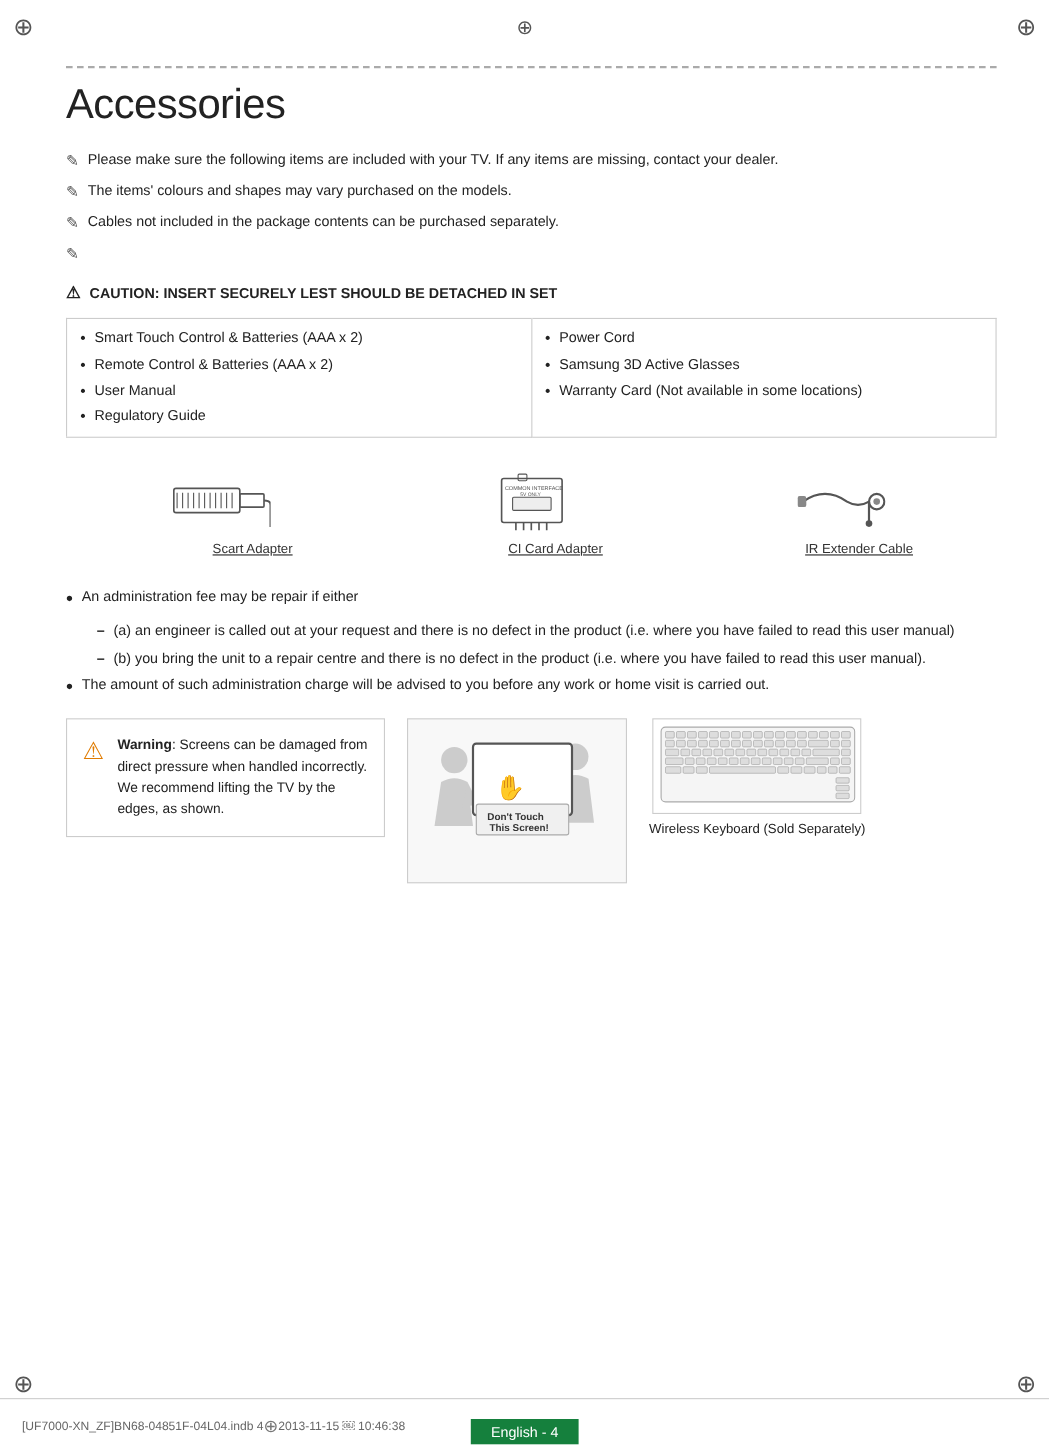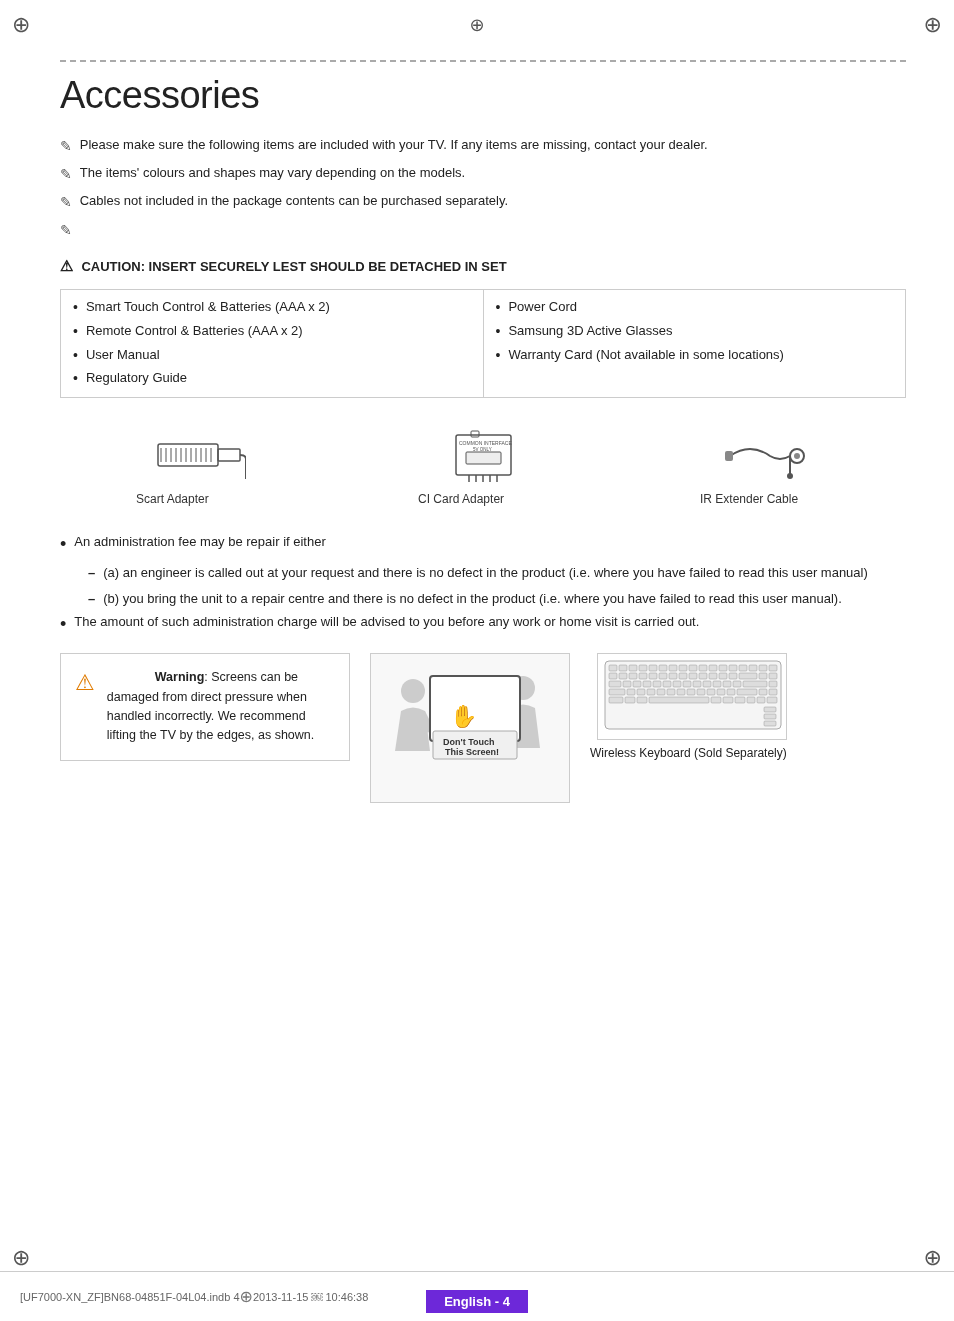--- a/index.html
+++ b/index.html
@@ -83,22 +83,23 @@
       font-size: 14px;
     }
     .items-row {
       display: flex;
       justify-content: space-around;
       align-items: flex-end;
       margin: 10px 0 18px 0;
       padding: 10px 0;
     }
     .item-figure {
-      text-align: left;
+      text-align: right;
       width: 130px;
+      text-decoration: underline;
     }
     .item-figure .icon-area {
       height: 60px;
       display: flex;
       align-items: center;
       justify-content: center;
       margin-bottom: 6px;
     }
     .item-label {
       font-size: 12px;
@@ -155,38 +156,37 @@
       color: #e07b00;
       flex-shrink: 0;
       margin-top: 2px;
     }
     .warning-text {
       font-size: 12.5px;
       line-height: 1.55;
     }
     .warning-text strong {
       font-weight: bold;
-      margin-left: 48px;
     }
     .screen-image {
       width: 200px;
       height: 150px;
       border: 1px solid #ccc;
       display: flex;
       align-items: center;
       justify-content: center;
       flex-shrink: 0;
       background: #f8f8f8;
       position: relative;
       overflow: hidden;
     }
     .keyboard-section {
       display: flex;
       flex-direction: column;
-      align-items: flex-end;
+      align-items: center;
     }
     .keyboard-img {
       border: 1px solid #ccc;
       padding: 6px;
       width: 190px;
     }
     .keyboard-label {
       font-size: 12px;
       text-align: center;
       margin-top: 6px;
@@ -199,25 +199,25 @@
       height: 50px;
       border-top: 1px solid #ccc;
       display: flex;
       align-items: center;
       justify-content: flex-start;
       padding: 0 20px;
       font-size: 11px;
       color: #666;
     }
     .page-number-box {
-      background: #6d28d9;
+      background: #15803d;
       color: #fff;
       padding: 4px 18px;
       font-size: 13px;
-      font-weight: bold;
+      font-weight: normal;
     }
     .center-symbol {
       font-size: 16px;
       color: #777;
     }
     
     .print-mark {
       position: absolute;
       font-size: 22px;
       color: #555;
@@ -243,21 +243,21 @@
 
   <h1 class="page-title">Accessories</h1>
 
   <ul class="note-list">
     <li>
       <span class="note-icon">✎</span>
       <span>Please make sure the following items are included with your TV. If any items are missing, contact your dealer.</span>
     </li>
     <li>
       <span class="note-icon">✎</span>
-      <span>The items' colours and shapes may vary depending on the models.</span>
+      <span>The items' colours and shapes may vary purchased on the models.</span>
     </li>
     <li>
       <span class="note-icon">✎</span>
       <span>Cables not included in the package contents can be purchased separately.</span>
     </li>
     <li>
       <span class="note-icon">✎</span>
     </li>
   </ul>
 

